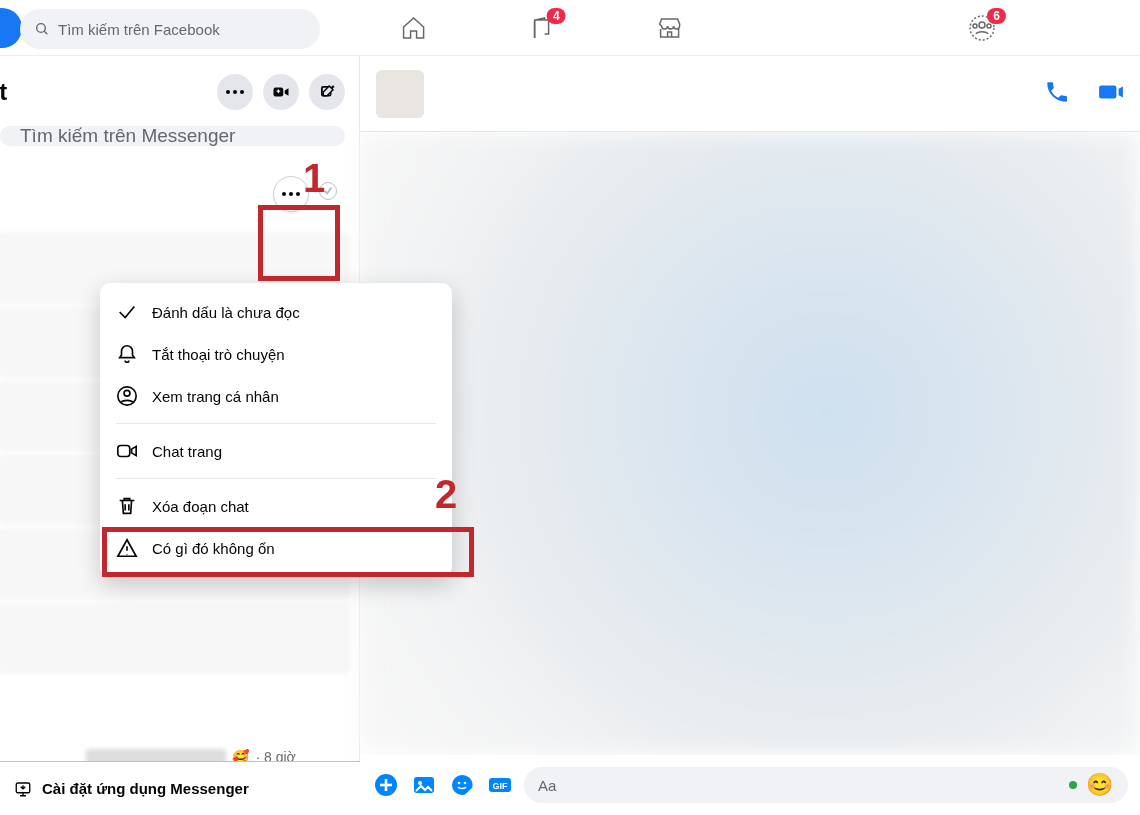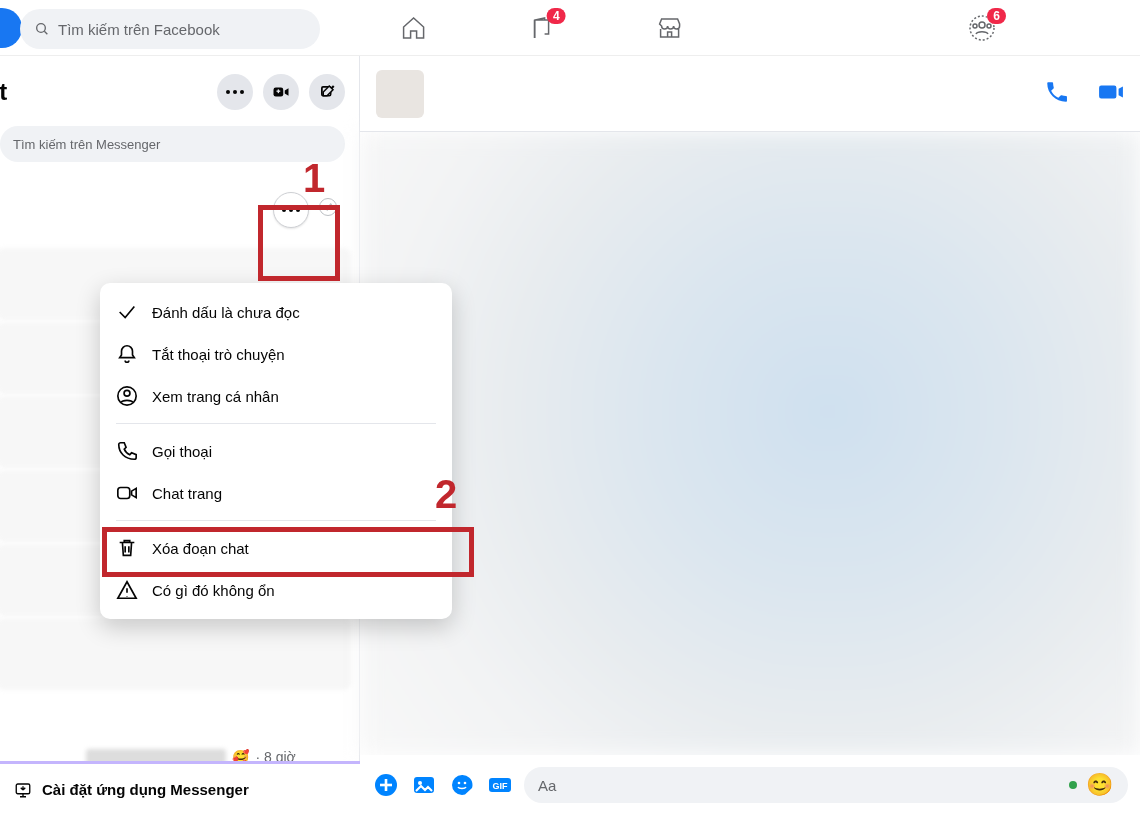--- a/index.html
+++ b/index.html
@@ -23,21 +23,21 @@
   .conv-actions { margin-left:auto; display:flex; gap:28px; align-items:center;}
   .conv-actions svg { width:26px; height:26px; fill:#1877f2; }
 
   
   .leftcol { position: absolute; top:56px; left:0; width:360px; bottom:0; border-right:1px solid #e4e6eb; background:#fff; }
   .chat-title-row { display:flex; align-items:center; padding:18px 14px 10px 0; }
   .chat-title { font-size:24px; font-weight:800; margin-left:-14px; color:#050505;}
   .chat-buttons { margin-left:auto; display:flex; gap:10px;}
   .round-btn { width:36px; height:36px; border-radius:50%; background:#e4e6eb; display:flex; align-items:center; justify-content:center; cursor:pointer;}
   .round-btn svg { width:18px; height:18px; fill:#050505;}
-  .msgr-search { margin: 6px 14px 6px 0; height:36px; background:#f0f2f5; border-radius:50px; display:flex; align-items:center; padding:0 13px; color:#65676b; font-size:13px;}
+  .msgr-search { margin: 6px 14px 6px 0; height:20px; background:#f0f2f5; border-radius:50px; display:flex; align-items:center; padding:0 20px; color:#65676b; font-size:19px;}
 
   
   .conv-item { height:72px; margin:2px 8px 2px -4px; border-radius:8px; background:#fff; position:relative;}
   .conv-item.blur { filter: blur(2px); background:#f7f7f7;}
   .conv-item .more-btn { position:absolute; right:42px; top:18px; width:36px; height:36px; background:#fff; border:1px solid #ced0d4; border-radius:50%; display:flex; align-items:center; justify-content:center; box-shadow:0 1px 2px rgba(0,0,0,0.1);}
   .conv-item .sent-check { position:absolute; right:14px; top:24px; width:18px; height:18px; border:1.5px solid #bcc0c4; border-radius:50%; display:flex; align-items:center; justify-content:center;}
   .conv-item .sent-check svg { width:10px; height:10px; stroke:#bcc0c4; stroke-width:2.5; fill:none;}
 
   .conv-snippet { position:absolute; left:86px; bottom:50px; color:#65676b; font-size:14px; display:flex; align-items:center; gap:6px;}
 
@@ -56,21 +56,21 @@
 
   
   .bottom-bar { position:absolute; left:360px; right:0; bottom:0; height:60px; display:flex; align-items:center; padding:0 12px; gap:10px; background:#fff;}
   .circ { width:28px; height:28px; display:flex; align-items:center; justify-content:center;}
   .circ svg { width:24px; height:24px; fill:#0084ff;}
   .text-input { flex:1; height:36px; background:#f0f2f5; border-radius:50px; display:flex; align-items:center; padding:0 14px; color:#65676b; font-size:15px;}
   .emoji-smile { font-size:22px;}
   .green-dot { width:8px;height:8px;border-radius:50%; background:#31a24c;}
 
   
-  .left-bottom { position:absolute; left:0; bottom:0; width:360px; height:54px; border-top:3px solid #c4b5fd; display:flex; align-items:center; padding:0 14px; gap:10px; font-size:15px; font-weight:600; color:#050505; background:#fff;}
+  .left-bottom { position:absolute; left:0; bottom:0; width:360px; height:54px; border-top:1px solid #c4b5fd; display:flex; align-items:center; padding:0 14px; gap:10px; font-size:15px; font-weight:600; color:#050505; background:#fff;}
   .left-bottom svg { width:18px; height:18px; stroke:#050505; fill:none; stroke-width:1.8;}
 
   .mute-wave { position:absolute; right:20px; top:708px; width:40px; height:40px; background:#f0f2f5; border-radius:6px; display:flex; align-items:center; justify-content:center;}
   .mute-wave svg{ width:18px;height:18px;fill:#8a8d91;}
 
   .dots { display:flex; gap:3px;}
   .dots span { width:4px;height:4px;border-radius:50%; background:#050505;}
 </style>
 </head>
 <body>
@@ -214,26 +214,20 @@
     <svg viewBox="0 0 24 24">
         <circle cx="12" cy="12" r="10"></circle>
         <circle cx="12" cy="9" r="3.2"></circle>
         <path d="M5.5 19c1.5-3 11.5-3 13 0"></path>
       </svg>
     <span>Xem trang cá nhân</span>
   </div>
   <div class="menu-sep"></div>
   <div class="menu-item">
     <svg viewBox="0 0 24 24">
-        <path d="M6 3h3l2 5-2 2c1 2.5 3.5 5 6 6l2-2 5 2v3c0 1-1 2-2 2C10 21 3 14 3 5c0-1 1-2 2-2z"></path>
-      </svg>
-    <span>Gọi thoại</span>
-  </div>
-  <div class="menu-item">
-    <svg viewBox="0 0 24 24">
         <rect x="2" y="6" width="13" height="12" rx="3"></rect>
         <path d="M17 10l5-3v10l-5-3z"></path>
       </svg>
     <span>Chat trang</span>
   </div>
   <div class="menu-sep"></div>
   <div class="menu-item">
     <svg viewBox="0 0 24 24">
         <path d="M4 6h16M9 6V4h6v2M7 6l1 14h8l1-14M10 10v7M14 10v7"></path>
       </svg>

